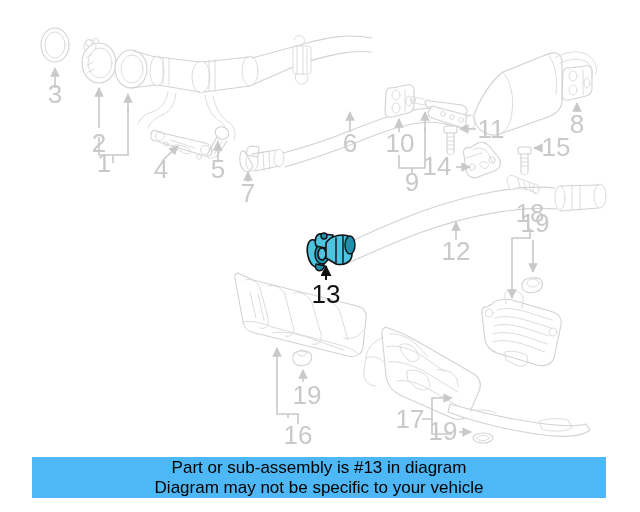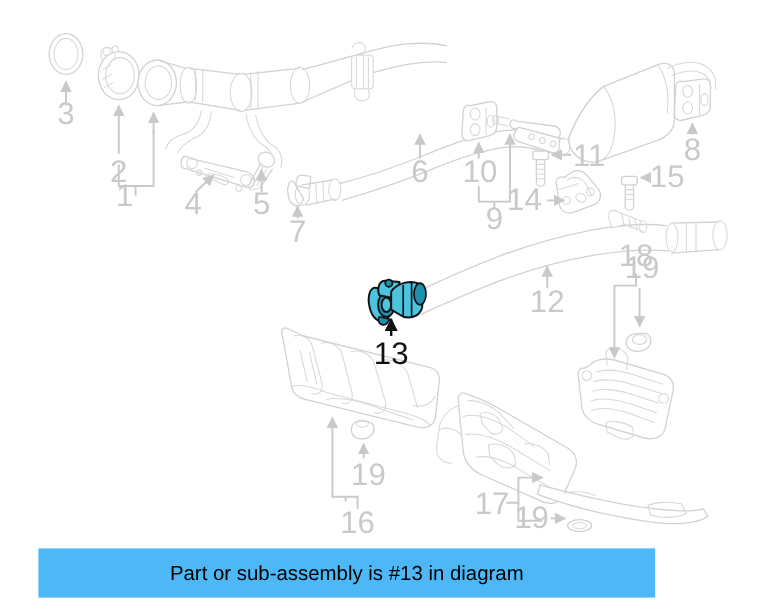--- a/index.html
+++ b/index.html
@@ -67,21 +67,21 @@
   .arrowhead { fill: #c9c9c9; }
   .arrowhead-hl { fill: #111111; }
   .hl-part-body { fill: #4cc4e0; stroke: #111111; stroke-width: 1.6; stroke-linejoin: round; }
   .hl-part-dark { fill: #1f8fae; stroke: #111111; stroke-width: 1.4; stroke-linejoin: round; }
   .hl-part-line { fill: none; stroke: #111111; stroke-width: 1.4; stroke-linecap: round; }
 
   #notice-banner {
     position: absolute;
     left: 32px;
     top: 457px;
-    width: 514px;
+    width: 574px;
     height: 41px;
     background: #4db8f5;
     display: flex;
     flex-direction: column;
     align-items: center;
     justify-content: center;
     box-sizing: border-box;
   }
   .notice-line {
     color: #000000;
@@ -450,15 +450,16 @@
     <text class="callout-num" x="410" y="428" text-anchor="middle">17</text>
     <text class="callout-num" x="530" y="222" text-anchor="middle">18</text>
     <text class="callout-num" x="307" y="404" text-anchor="middle">19</text>
     <text class="callout-num" x="535" y="232" text-anchor="middle">19</text>
     <text class="callout-num" x="443" y="440" text-anchor="middle">19</text>
 
   </svg>
 
   <div id="notice-banner">
     <div class="notice-line">Part or sub-assembly is #13 in diagram</div>
+    <div class="notice-line">Diagram may not be specific to your vehicle</div>
   </div>
 
 </div>
 
 </body></html>

